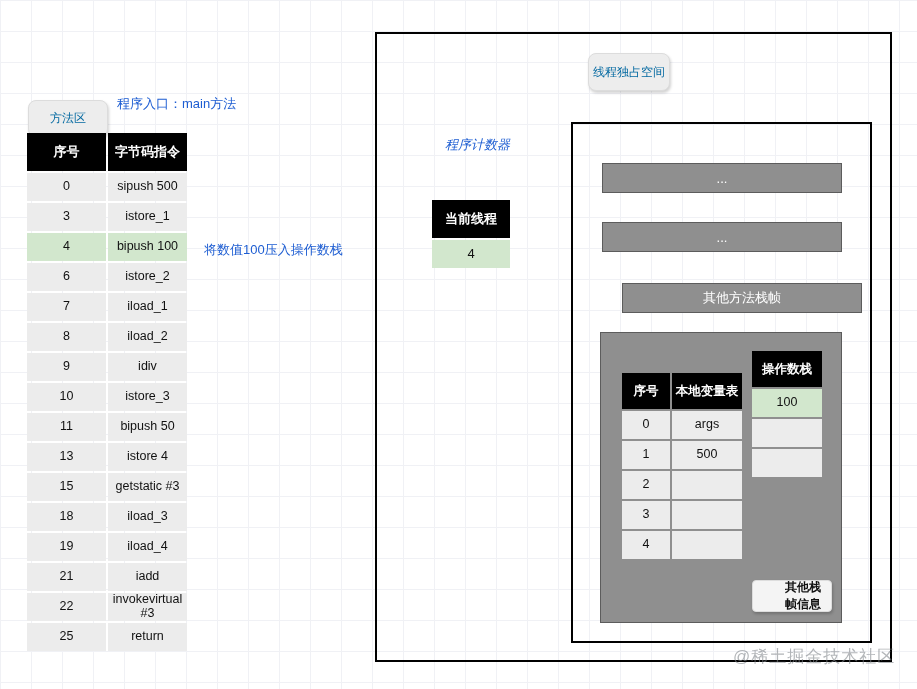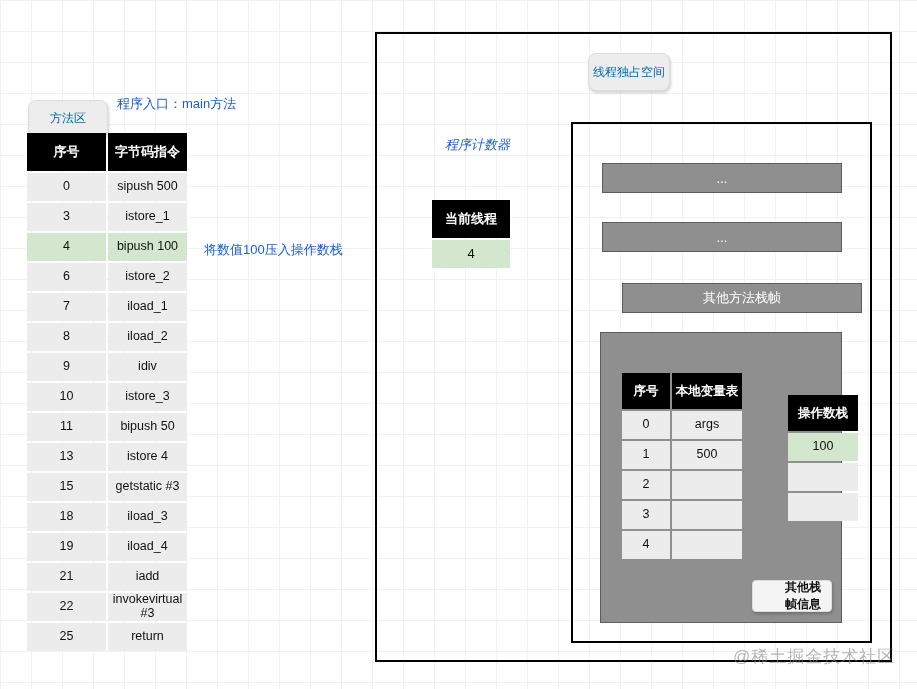--- a/index.html
+++ b/index.html
@@ -59,22 +59,22 @@
     display:flex; align-items:center; justify-content:center;
   }
 
   .frame-box { left:600px; top:332px; width:242px; height:291px; background:#8f8f8f; border:1px solid #5c5c5c; }
 
   .local-table {
     left:622px; top:373px; display:grid;
     grid-template-columns:48px 70px; grid-template-rows:36px; grid-auto-rows:28px; gap:2px;
   }
   .operand-table {
-    left:752px; top:395px; display:grid; grid-template-columns:70px;
-    grid-template-rows:36px; grid-auto-rows:28px; gap:2px;margin-left:36px;
+    left:752px; top:351px; display:grid; grid-template-columns:70px;
+    grid-template-rows:36px; grid-auto-rows:28px; gap:2px;
   }
   .local-table .th, .operand-table .th { font-size:12.5px; }
 
   .other-info {
     left:752px; top:580px; width:80px; height:32px;
     background:#f4f4f4; border:1px solid #ddd; border-radius:4px;
     display:flex; align-items:center; justify-content:center;
     font-size:12px; font-weight:600; color:#111; box-shadow:1px 2px 3px rgba(0,0,0,.2);padding-left:32px;
   }
 

